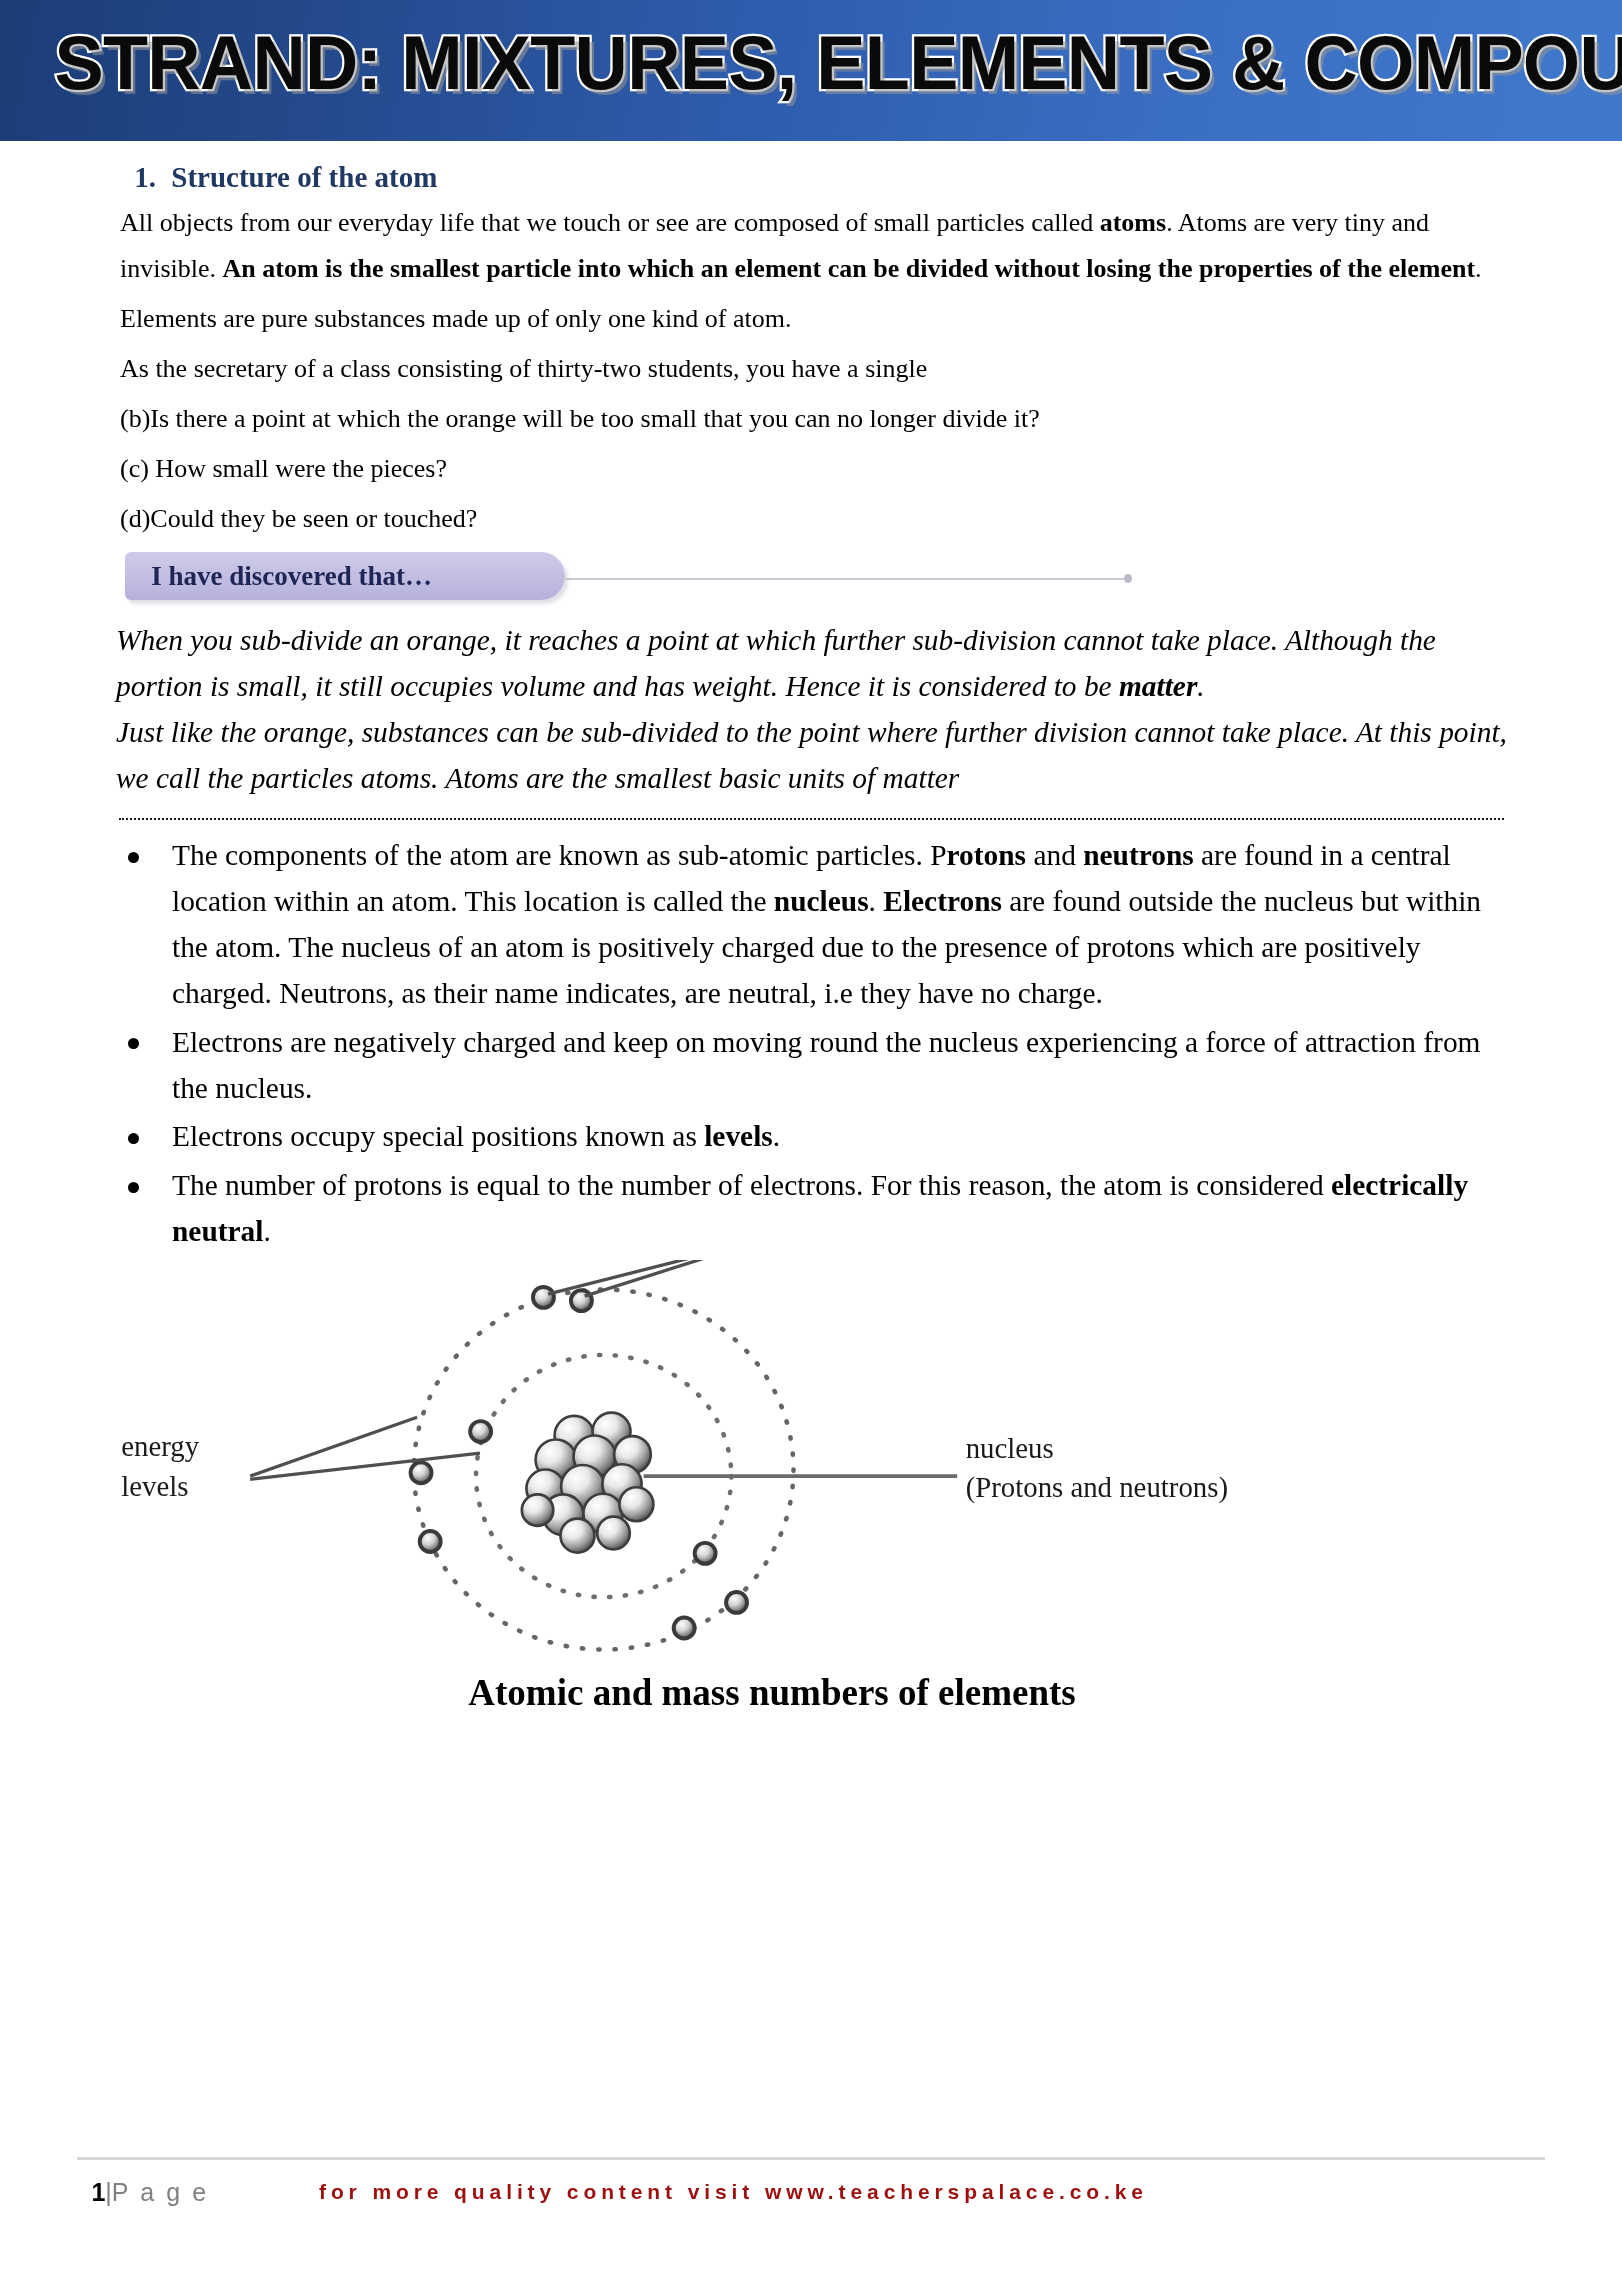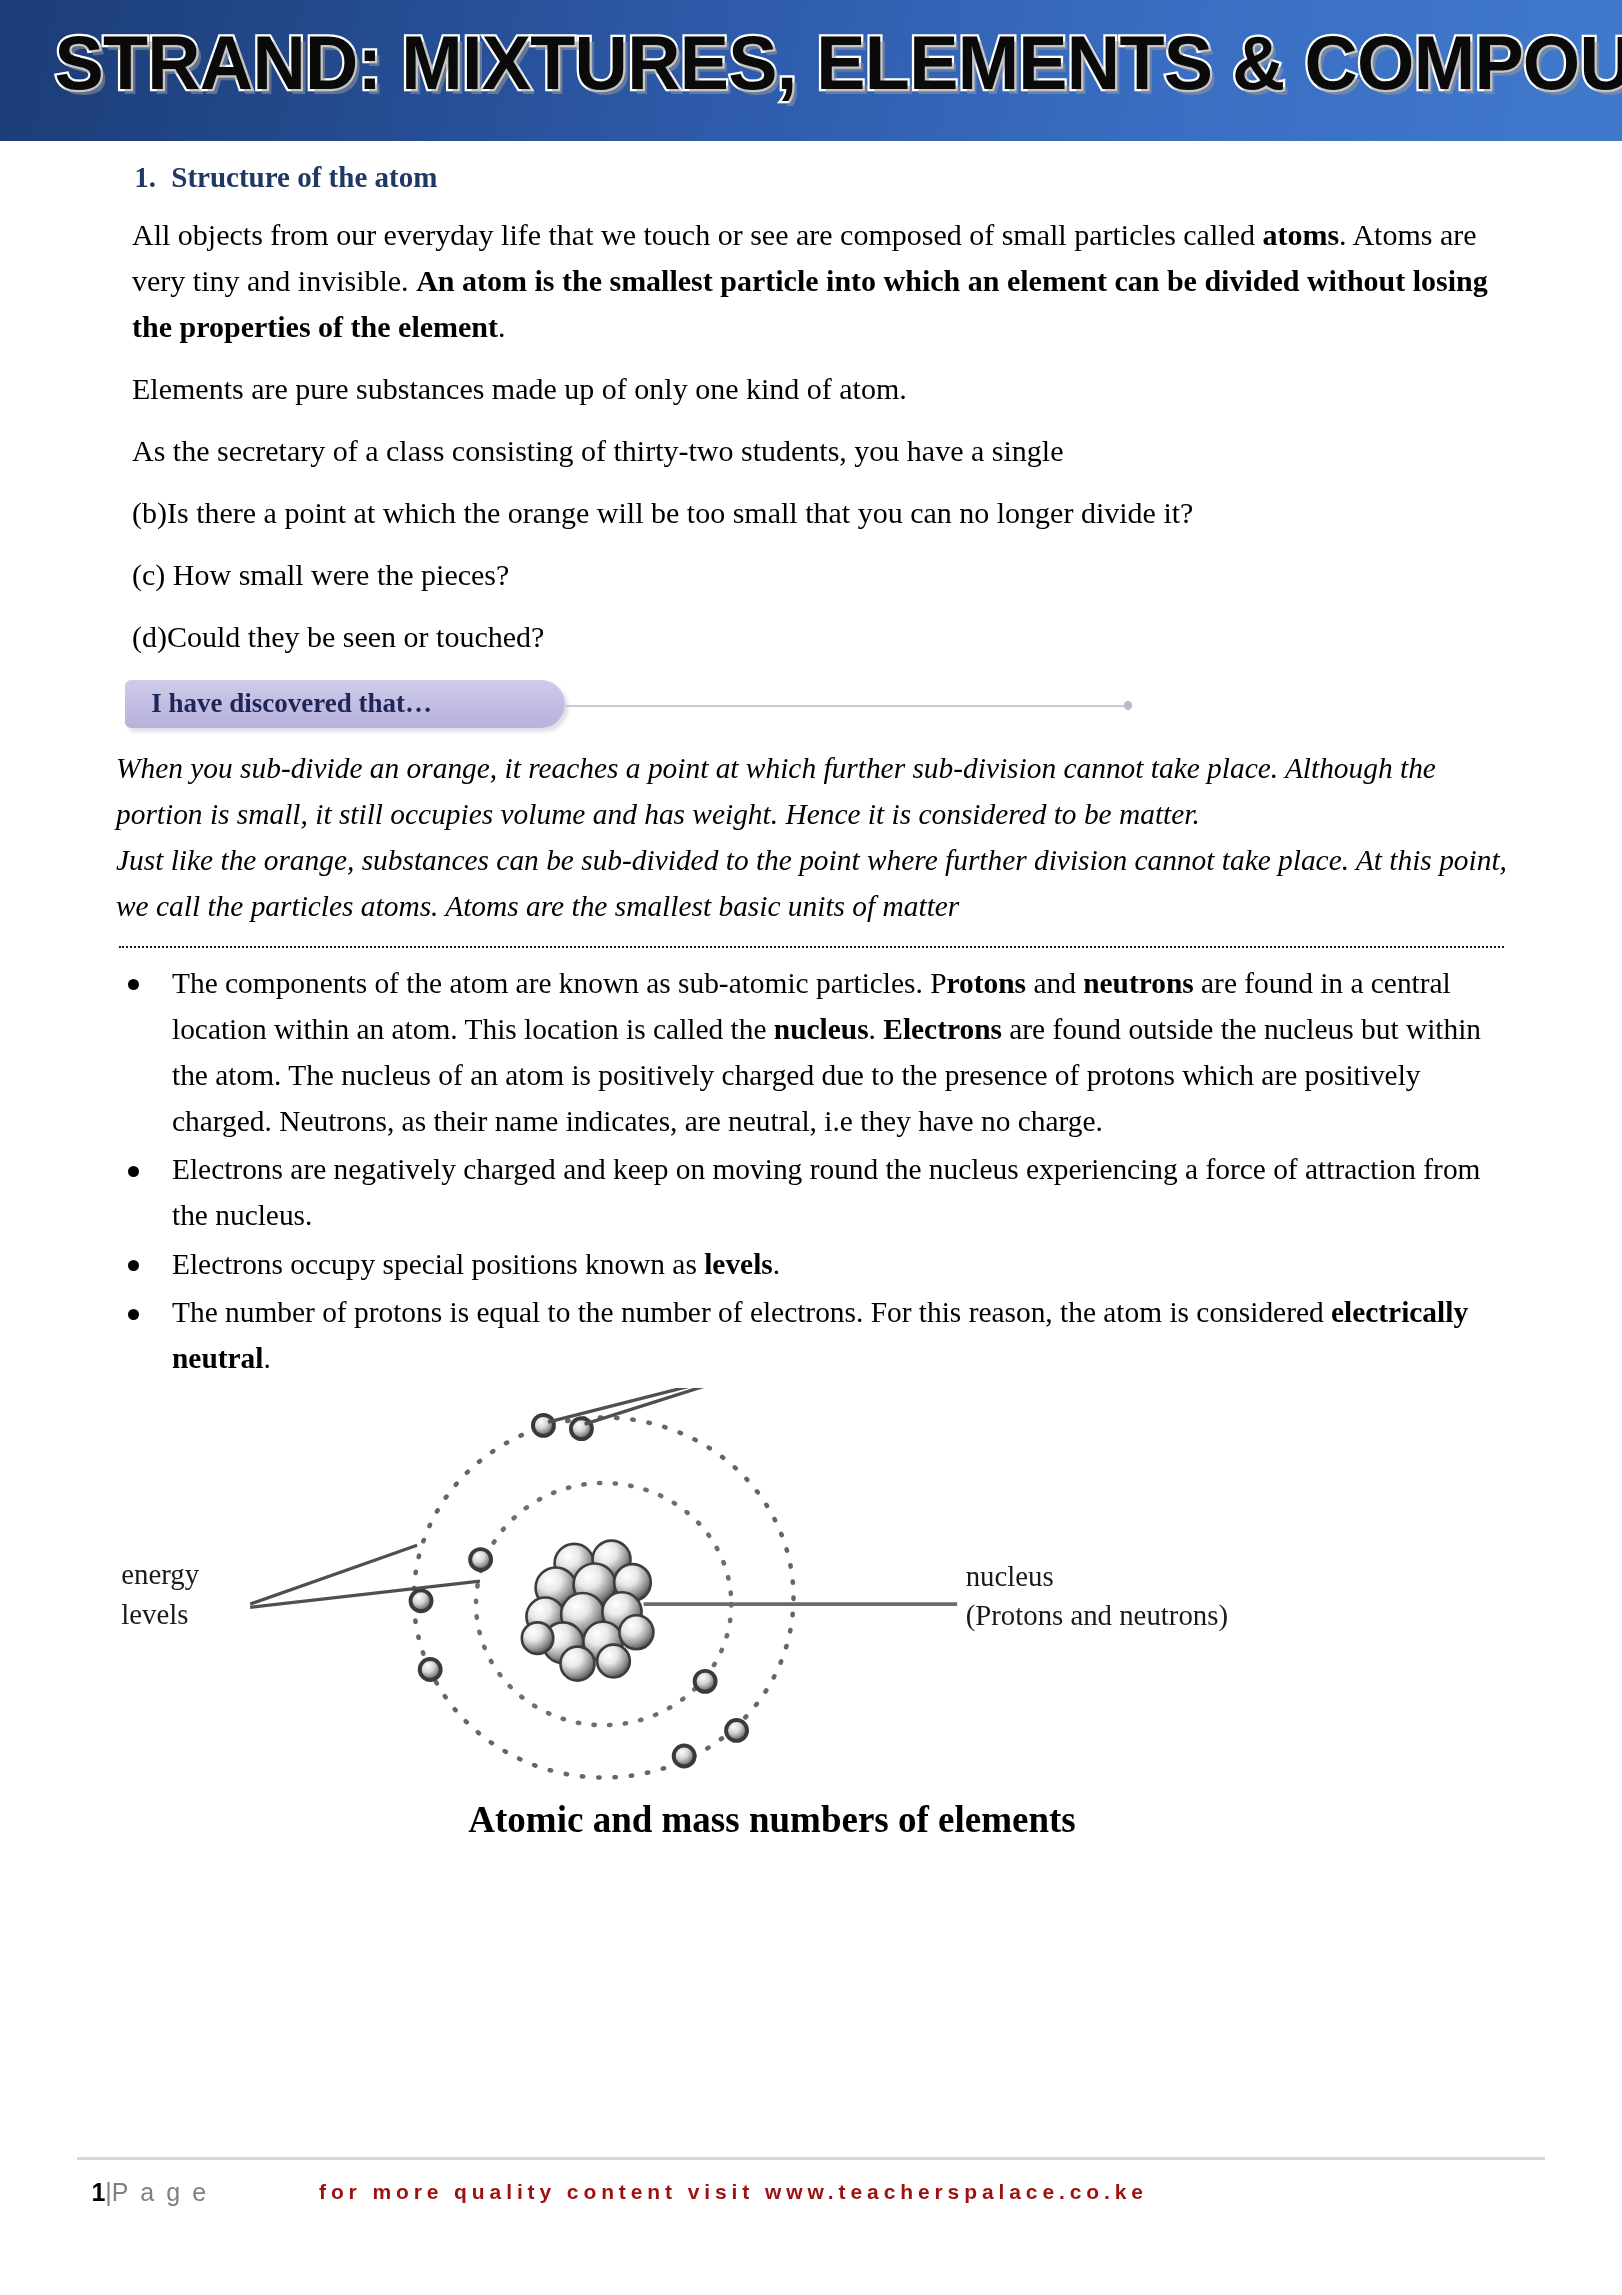--- a/index.html
+++ b/index.html
@@ -65,27 +65,27 @@
     font-size: 29px;
     line-height: 38px;
     color: #1f3864;
     margin: 17px 0 3.9px 0;
     padding-left: 18.3px;
     font-family: Liberation Serif, serif;
   }
   .sec-head .num { display: inline-block; width: 37px; }
 
   p.body {
-    font-size: 30px;
+    font-size: 26px;
     line-height: 46px;
-    margin: 16px;
+    margin: 4px;
     text-align: left;
   }
   .b { font-weight: 700; }
-  .bi { font-weight: 400; font-style: italic; }
+  .bi { font-weight: 700; font-style: italic; }
 
   p.ital {
     font-style: italic;
     font-size: 29.4px;
     line-height: 46px;
     margin: 0;
   }
 
   
   .disc-wrap { position: relative; height: 73px; margin: 9.2px 0 5.2px 0; }

